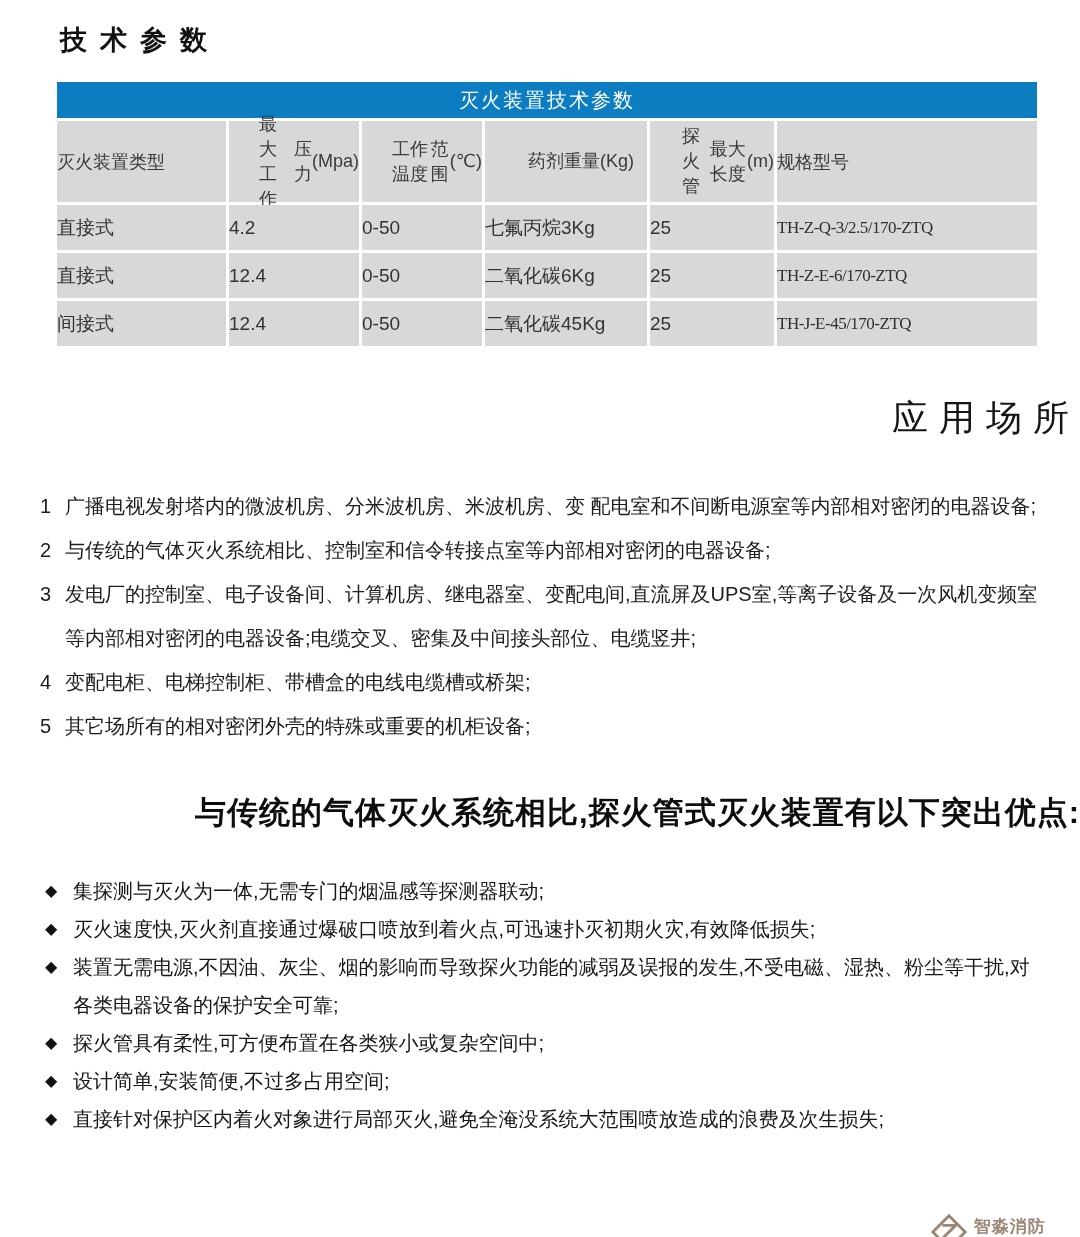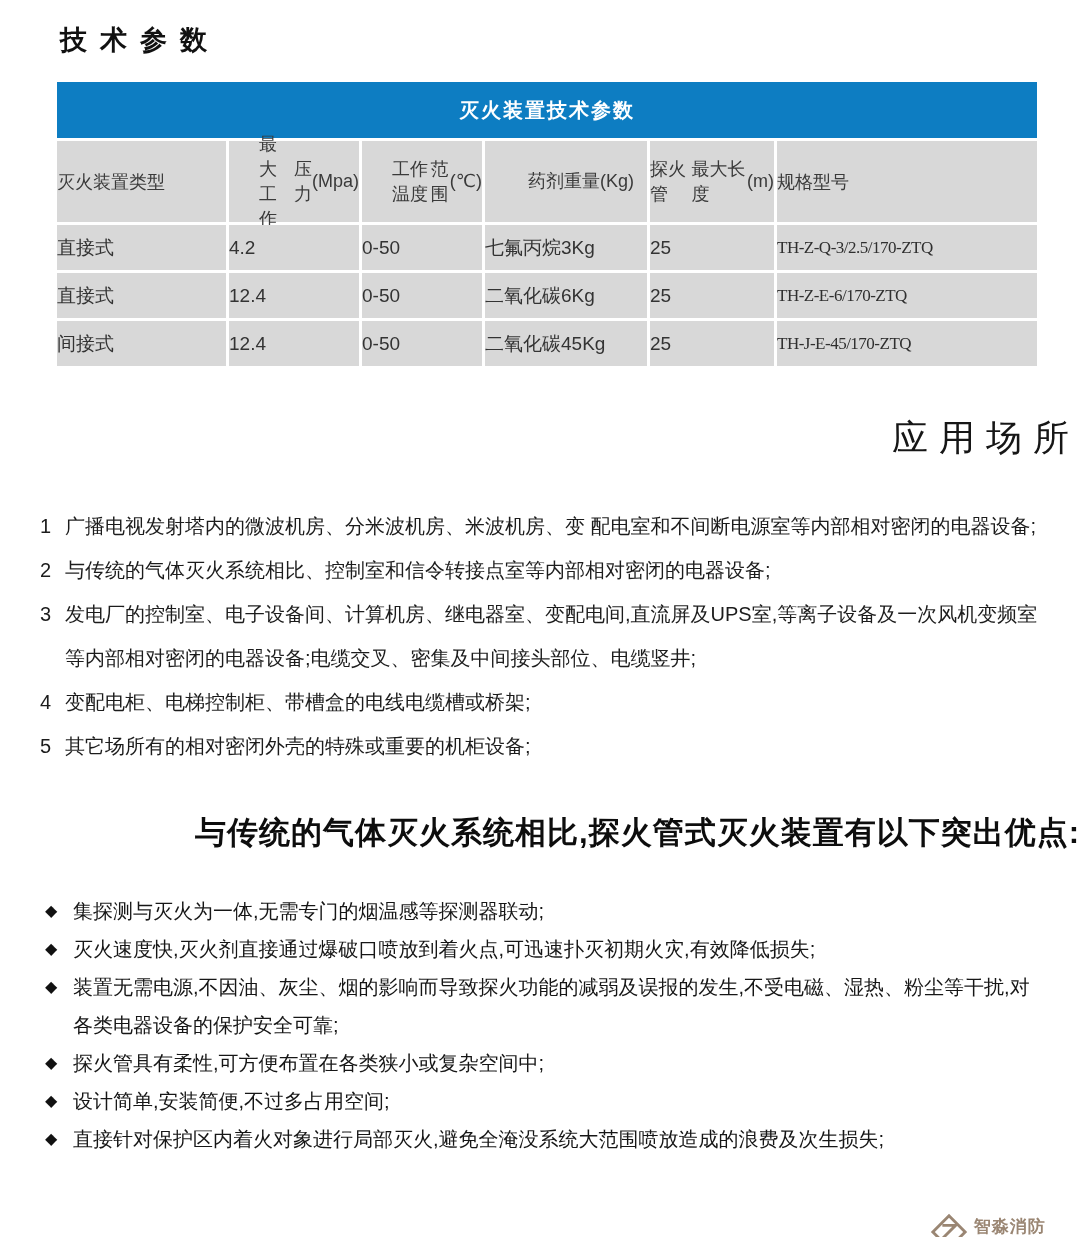--- a/index.html
+++ b/index.html
@@ -25,41 +25,41 @@
     color:#161616;line-height:1.2;text-align:right;
   }
   .h-adv{
     margin:46px 0 0 50px;font-size:31px;font-weight:700;letter-spacing:1px;
     color:#0d0d0d;line-height:1.25;white-space:nowrap;text-align:right;
   }
 
   
   .tbl{margin:26px 0 0 57px;width:980px;}
   .tbl-title{
-    height:56px;margin-bottom:3px;background:var(--header_blue);
-    color:#fff;font-size:20px;font-weight:700;letter-spacing:2px;
+    height:36px;margin-bottom:3px;background:var(--header_blue);
+    color:#fff;font-size:20px;font-weight:400;letter-spacing:2px;
     display:flex;align-items:center;justify-content:center;
   }
   .tbl-grid{
     display:grid;
     grid-template-columns:169px 130px 120px 162px 124px auto;
     grid-template-rows:81px 45px 45px 45px;
     gap:3px;background:#fff;width:980px;
   }
   .cell{
     background:var(--cell_gray);color:#3a3a3a;
     display:flex;align-items:center;justify-content:flex-start;
     font-size:18px;
   }
   .cell.left{
     flex-direction:row;align-items:center;justify-content:center;
     padding-left:30px;line-height:25px;
   }
   .cell.left .ln{display:block;}
-  .cell.pl16{padding-left:0;}
+  .cell.pl16{padding-left:32px;}
   .cell.gaplines{line-height:35px;}
   .cell.data{font-size:19px;color:#333;}
   .cell.model{
     font-family:Liberation Serif, serif;
     font-size:17px;letter-spacing:-0.5px;color:#2f2f2f;
   }
 
   
   .apps{margin:44px 40px 0 40px;}
   .app-item{display:flex;line-height:44px;font-size:20px;color:#1c1c1c;}

